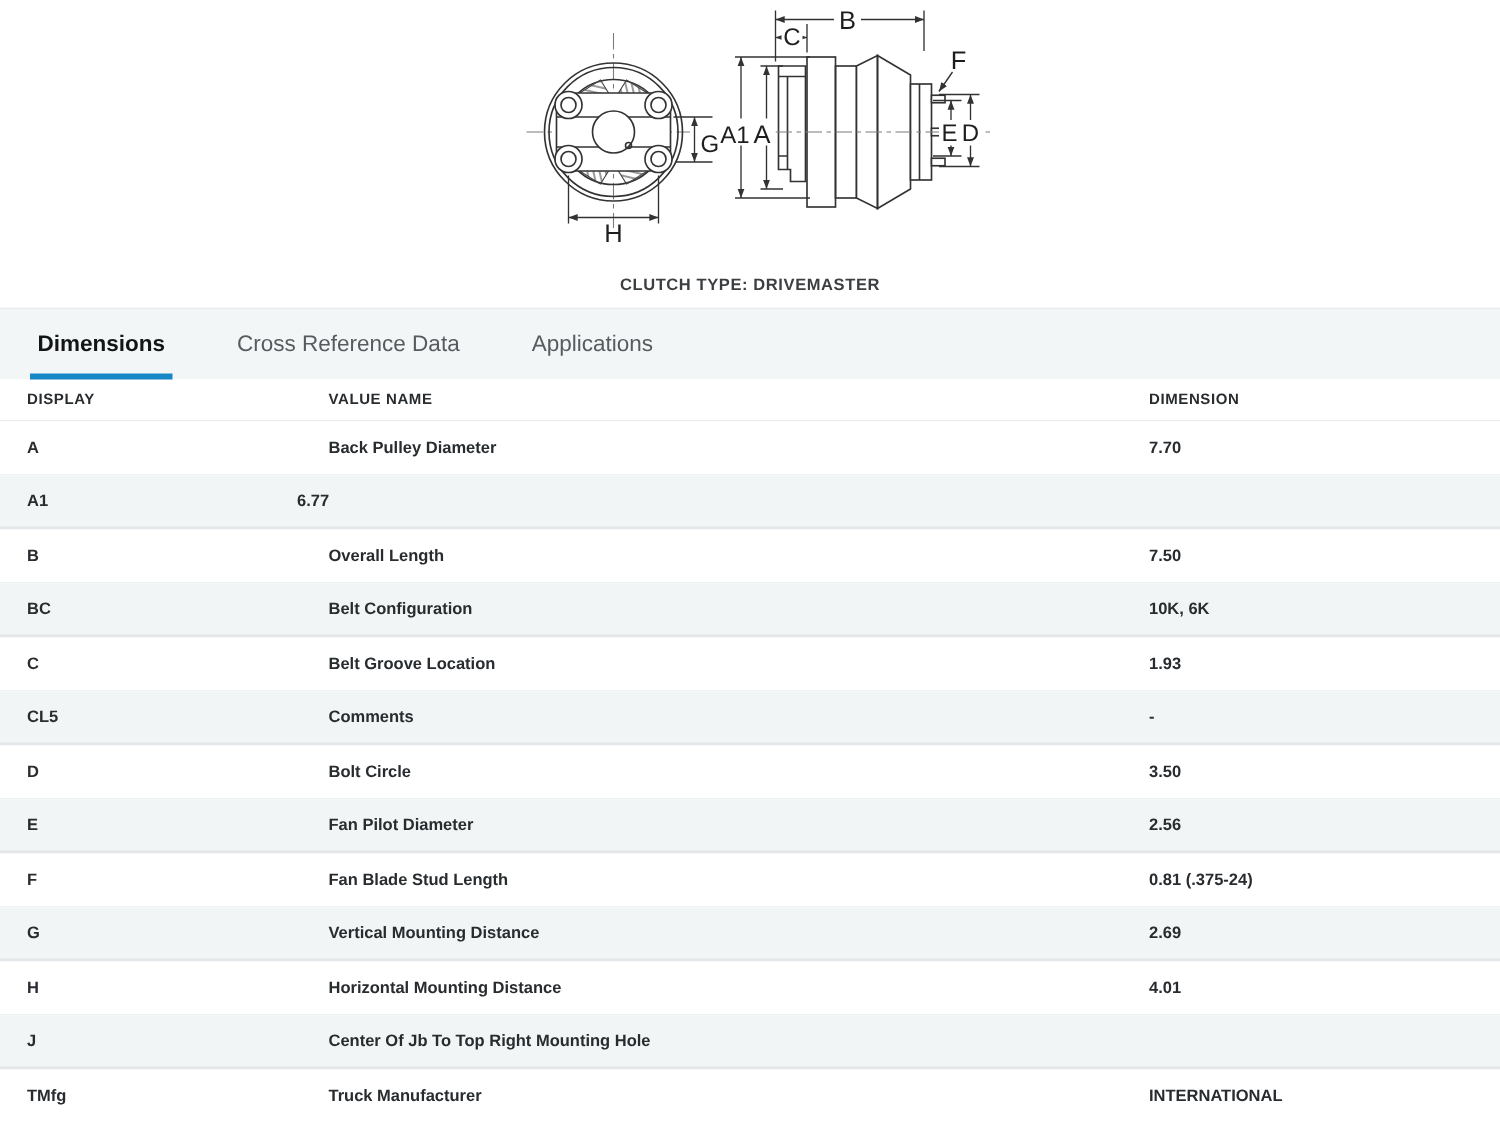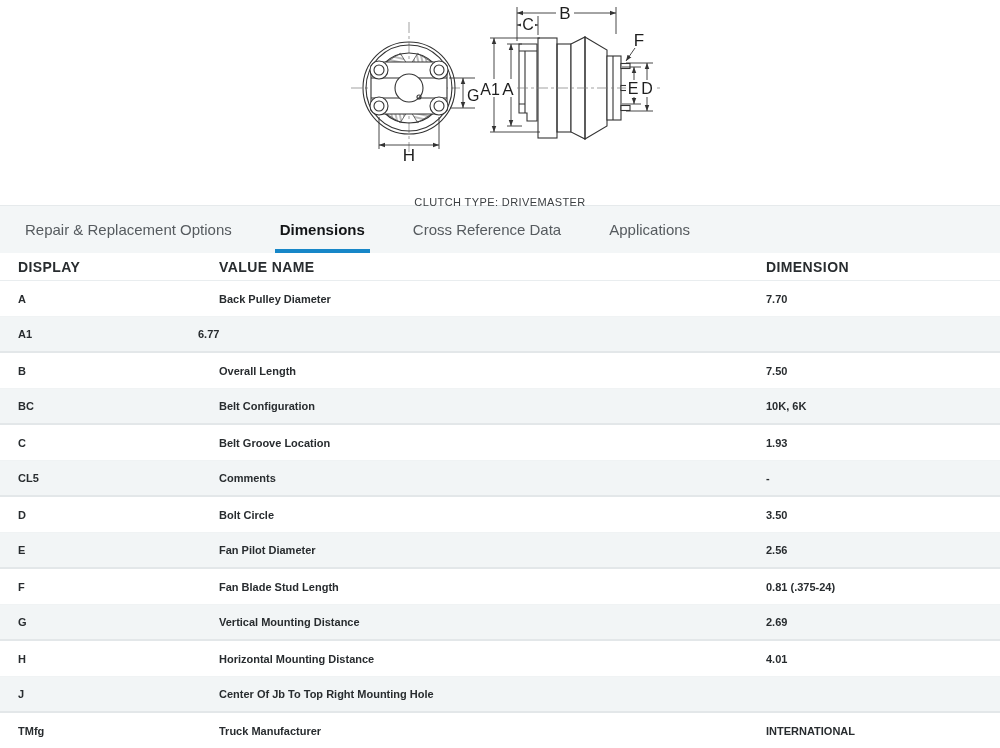--- a/index.html
+++ b/index.html
@@ -3,42 +3,42 @@
 <meta charset="utf-8">
 <style>
   * { margin:0; padding:0; box-sizing:border-box; }
   html,body { width:1000px; height:748px; background:#ffffff; overflow:hidden;
               font-family:"Liberation Sans", sans-serif; }
 
   
   .diagram-area { position:relative; height:205px; background:#fff; }
   .diagram-svg  { position:absolute; top:0; left:0; }
   .caption { position:absolute; top:184px; left:0; width:100%; text-align:center;
-             font-size:11px; font-weight:normal; color:#3b3f42; letter-spacing:.4px;margin-top:12px; }
+             font-size:11px; font-weight:bold; color:#3b3f42; letter-spacing:.4px; }
 
   .dimline, .extline { stroke:#333; stroke-width:0.9; fill:none; }
   .cl { stroke:#7a7a7a; stroke-width:0.7; fill:none; stroke-dasharray:11 3 3 3; }
   .outline { stroke:#333; stroke-width:1.1; fill:none; }
   .wfill { fill:#fff; }
   .dim-label { font-family:"Liberation Sans",sans-serif; font-size:16px; fill:#1e1e1e; }
   .dim-label.big { font-size:17px; }
   .mask { fill:#fff; stroke:none; }
 
   
   .tabbar { height:48px; background:#f3f6f7; border-top:1px solid #e6eaec;
             display:flex; align-items:stretch; padding-left:22px; }
   .tab { display:flex; align-items:center; margin-right:42px; padding:0 3px;
          font-size:15px; color:#565b5f; white-space:nowrap; position:relative; cursor:pointer; }
   .tab.active { color:#131517; font-weight:bold; }
   .tab.active::after { content:""; position:absolute; left:-2px; right:-2px; bottom:0;
                        height:4px; background:#1787c8; }
 
   
   .thead { display:flex; height:28px; align-items:center; background:#fff;
-           border-bottom:1px solid #e9edef; font-size:14px; font-weight:bold;
+           border-bottom:1px solid #e9edef; font-size:10px; font-weight:bold;
            color:#282c2f; letter-spacing:.4px; }
   .tr { display:flex; height:36px; align-items:center; background:#fff;
         font-size:11px; font-weight:bold; color:#282c2f;
         border-bottom:1px solid #f0f3f4; }
   .tr.alt { background:#f2f5f6; border-bottom:2px solid #e3e7e9; }
   .td-display { width:198px; padding-left:18px; }
   .td-value   { width:547px;margin-left:21px; }
   .td-dim     { flex:1; }
 </style>
 </head>
@@ -151,21 +151,20 @@
       <rect class="mask" x="626" y="80" width="29" height="17"></rect>
       <text class="dim-label" x="633" y="94" text-anchor="middle">E</text>
       <text class="dim-label" x="647" y="94" text-anchor="middle">D</text>
     </g>
   </svg>
 
   <div class="caption">CLUTCH TYPE: DRIVEMASTER</div>
 </div>
 
 <div class="tabbar">
-  <div class="tab">Repair &amp; Replacement Options</div>
   <div class="tab active">Dimensions</div>
   <div class="tab">Cross Reference Data</div>
   <div class="tab">Applications</div>
 </div>
 
 <div>
   <div class="thead">
     <div class="td-display">DISPLAY</div>
     <div class="td-value">VALUE NAME</div>
     <div class="td-dim">DIMENSION</div>

